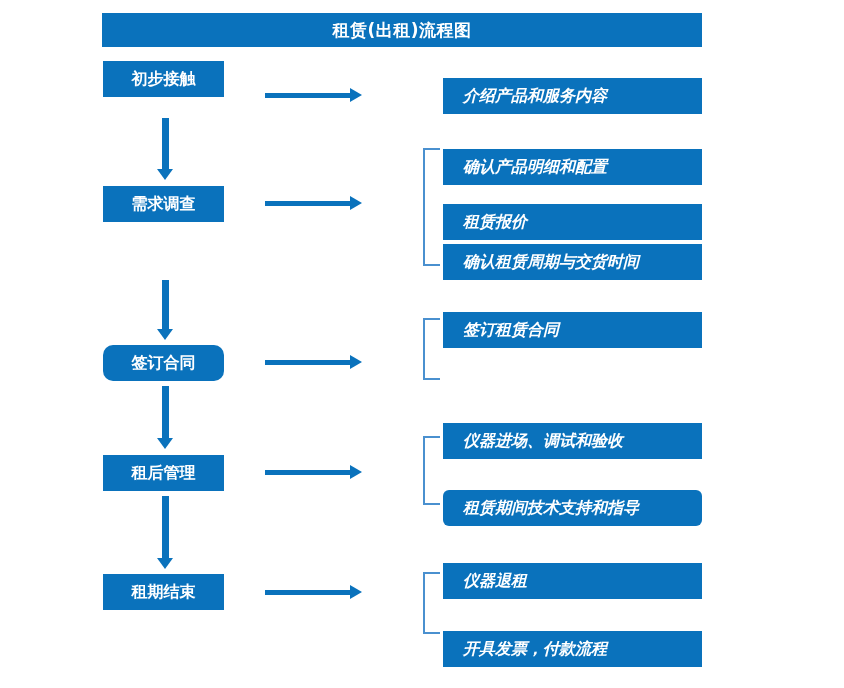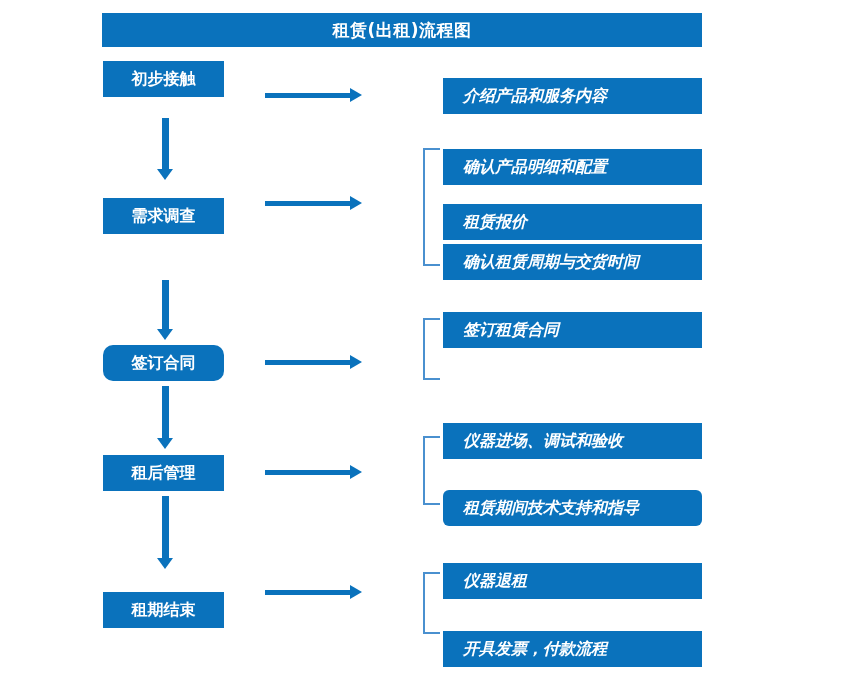--- a/index.html
+++ b/index.html
@@ -145,33 +145,33 @@
 <div id="canvas">
 
   <div class="title-bar">
     <span class="title-text">租赁(出租)流程图</span>
   </div>
 
   <div class="box stage-box" style="top:61px;">
     <span class="box-label">初步接触</span>
   </div>
 
-  <div class="box stage-box" style="top:186px;margin-top:12px;">
+  <div class="box stage-box" style="top:186px;">
     <span class="box-label">需求调查</span>
   </div>
 
   <div class="box stage-box" style="top:345px;border-radius:10px;">
     <span class="box-label">签订合同</span>
   </div>
 
   <div class="box stage-box" style="top:455px;">
     <span class="box-label">租后管理</span>
   </div>
 
-  <div class="box stage-box" style="top:592px;">
+  <div class="box stage-box" style="top:574px;">
     <span class="box-label">租期结束</span>
   </div>
 
   <div class="down-arrow" style="top:118px; height:62px;">
     <div class="shaft" style="height:51px;"></div>
     <div class="head"></div>
   </div>
 
   <div class="down-arrow" style="top:280px; height:60px;">
     <div class="shaft" style="height:49px;"></div>

